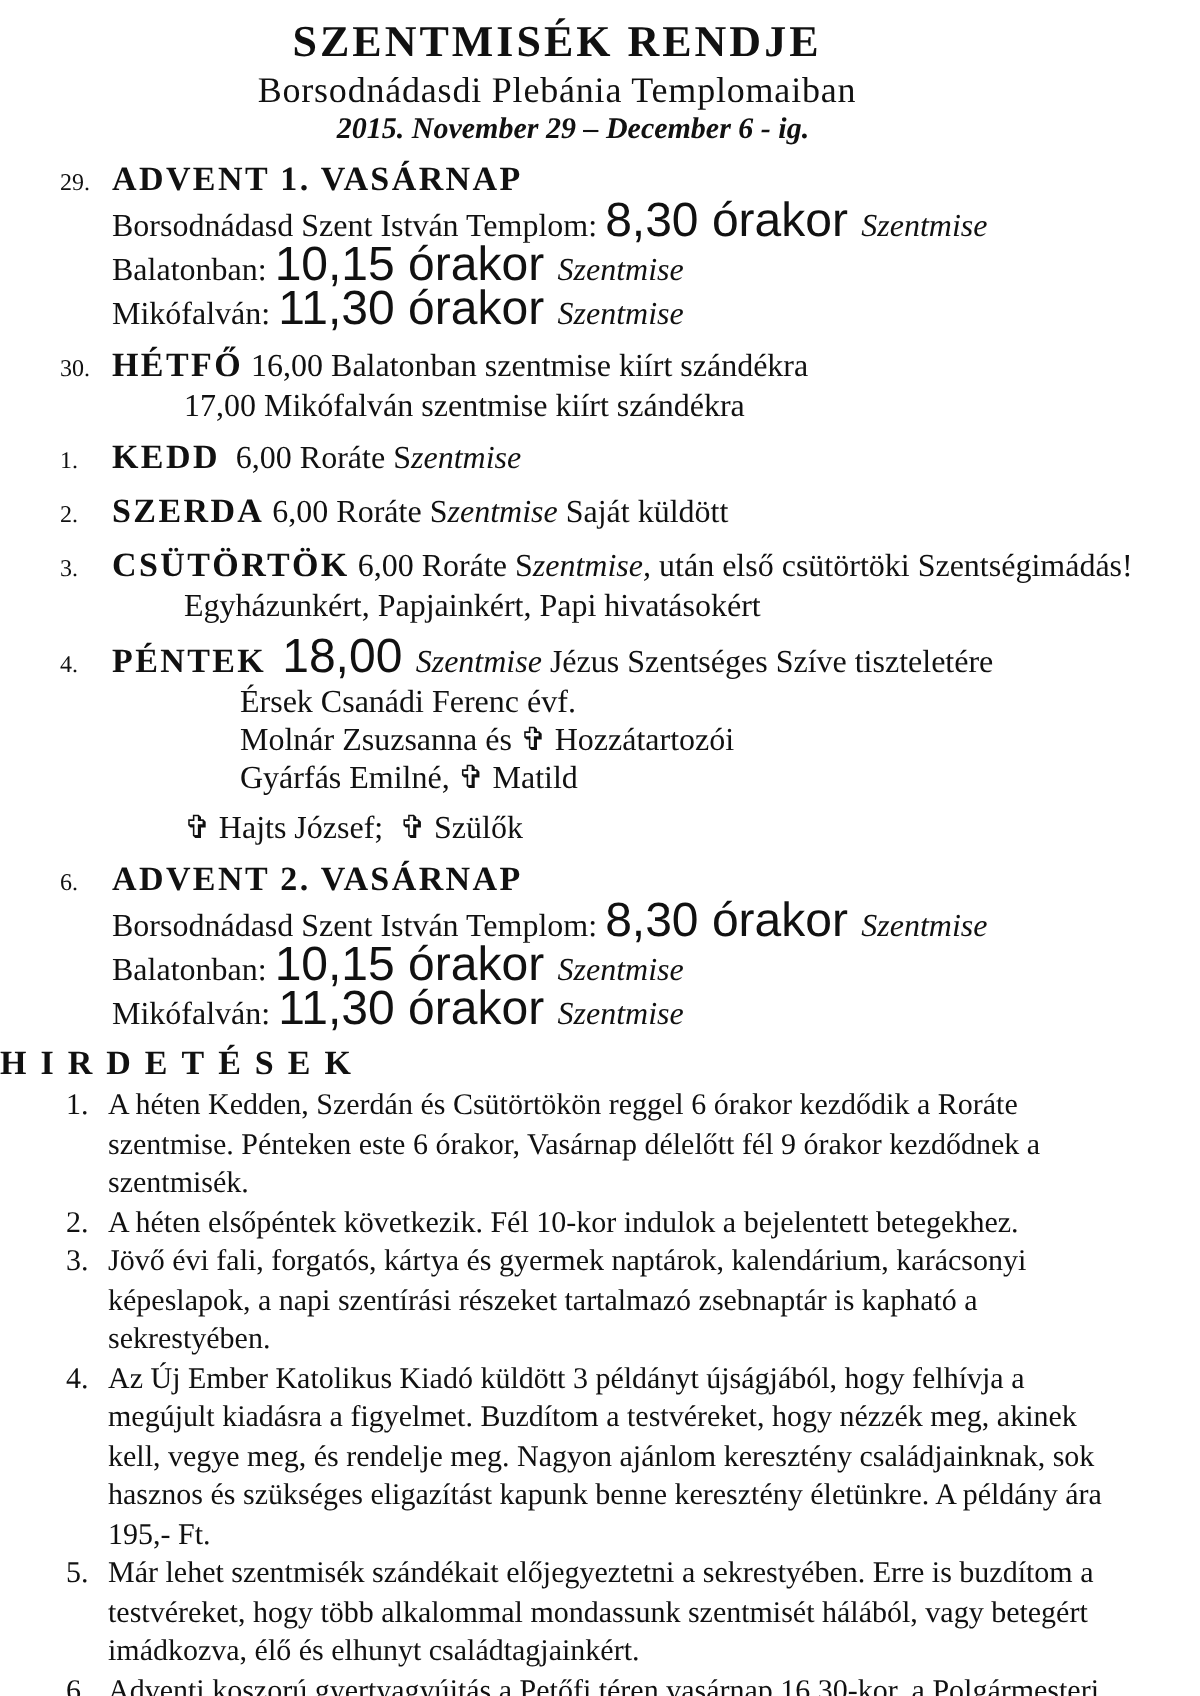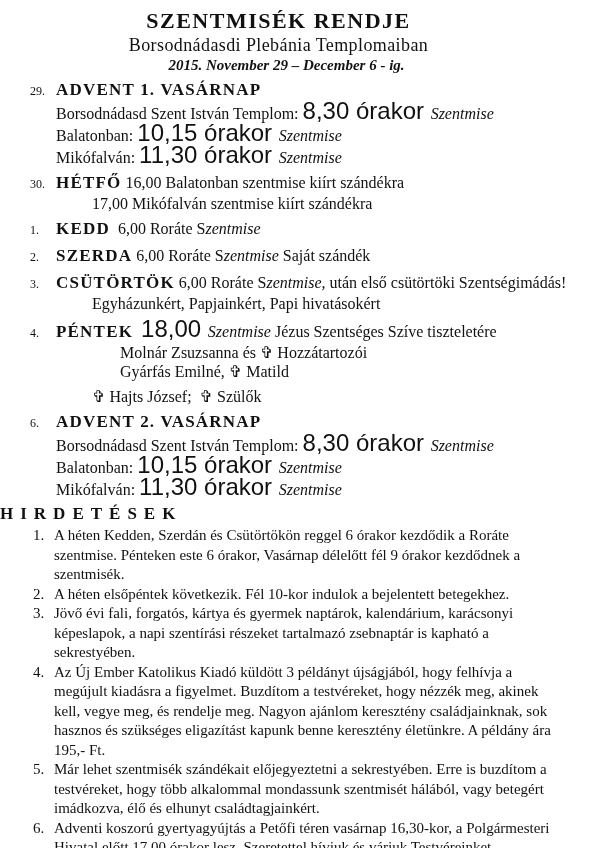--- a/index.html
+++ b/index.html
@@ -102,39 +102,40 @@
 
   <div class="sec">
     <div class="sec-head">
       <span class="day-num">1.</span><span class="day-name">KEDD</span><span class="head-rest"><span class="s-r">&nbsp; 6,00 Roráte </span><span class="s-r">S</span><span class="s-i">zentmise</span></span>
     </div>
     <div class="sec-lines"></div>
   </div>
 
   <div class="sec">
     <div class="sec-head">
-      <span class="day-num">2.</span><span class="day-name">SZERDA</span><span class="head-rest"><span class="s-r"> 6,00 Roráte </span><span class="s-r">S</span><span class="s-i">zentmise</span><span class="s-r"> Saját szándék</span></span>
+      <span class="day-num">2.</span><span class="day-name">SZERDA</span><span class="head-rest"><span class="s-r"> 6,00 Roráte </span><span class="s-r">S</span><span class="s-i">zentmise</span><span class="s-r"> Saját küldött</span></span>
     </div>
     <div class="sec-lines"></div>
   </div>
 
   <div class="sec">
     <div class="sec-head">
       <span class="day-num">3.</span><span class="day-name">CSÜTÖRTÖK</span><span class="head-rest"><span class="s-r"> 6,00 Roráte </span><span class="s-r">S</span><span class="s-i">zentmise,</span><span class="s-r"> után első csütörtöki Szentségimádás!</span></span>
     </div>
     <div class="sec-lines">
           <div class="sec-line ind-b"><span class="s-r">Egyházunkért, Papjainkért, Papi hivatásokért</span></div>
         </div>
   </div>
 
   <div class="sec">
     <div class="sec-head">
       <span class="day-num">4.</span><span class="day-name">PÉNTEK</span><span class="head-rest"><span class="s-r">&nbsp; </span><span class="s-n">18,00 </span><span class="s-i">Szentmise </span><span class="s-r">Jézus Szentséges Szíve tiszteletére</span></span>
     </div>
     <div class="sec-lines">
+          <div class="sec-line ind-c"><span class="s-r">Érsek Csanádi Ferenc évf.</span></div>
           <div class="sec-line ind-c"><span class="s-r">Molnár Zsuzsanna és ✞ Hozzátartozói</span></div>
           <div class="sec-line ind-c"><span class="s-r">Gyárfás Emilné, ✞ Matild</span></div>
         </div>
   </div>
 
   <div class="sec">
     <div class="sec-lines">
           <div class="sec-line ind-b"><span class="s-r">✞ Hajts József;&nbsp; ✞ Szülők</span></div>
         </div>
   </div>

